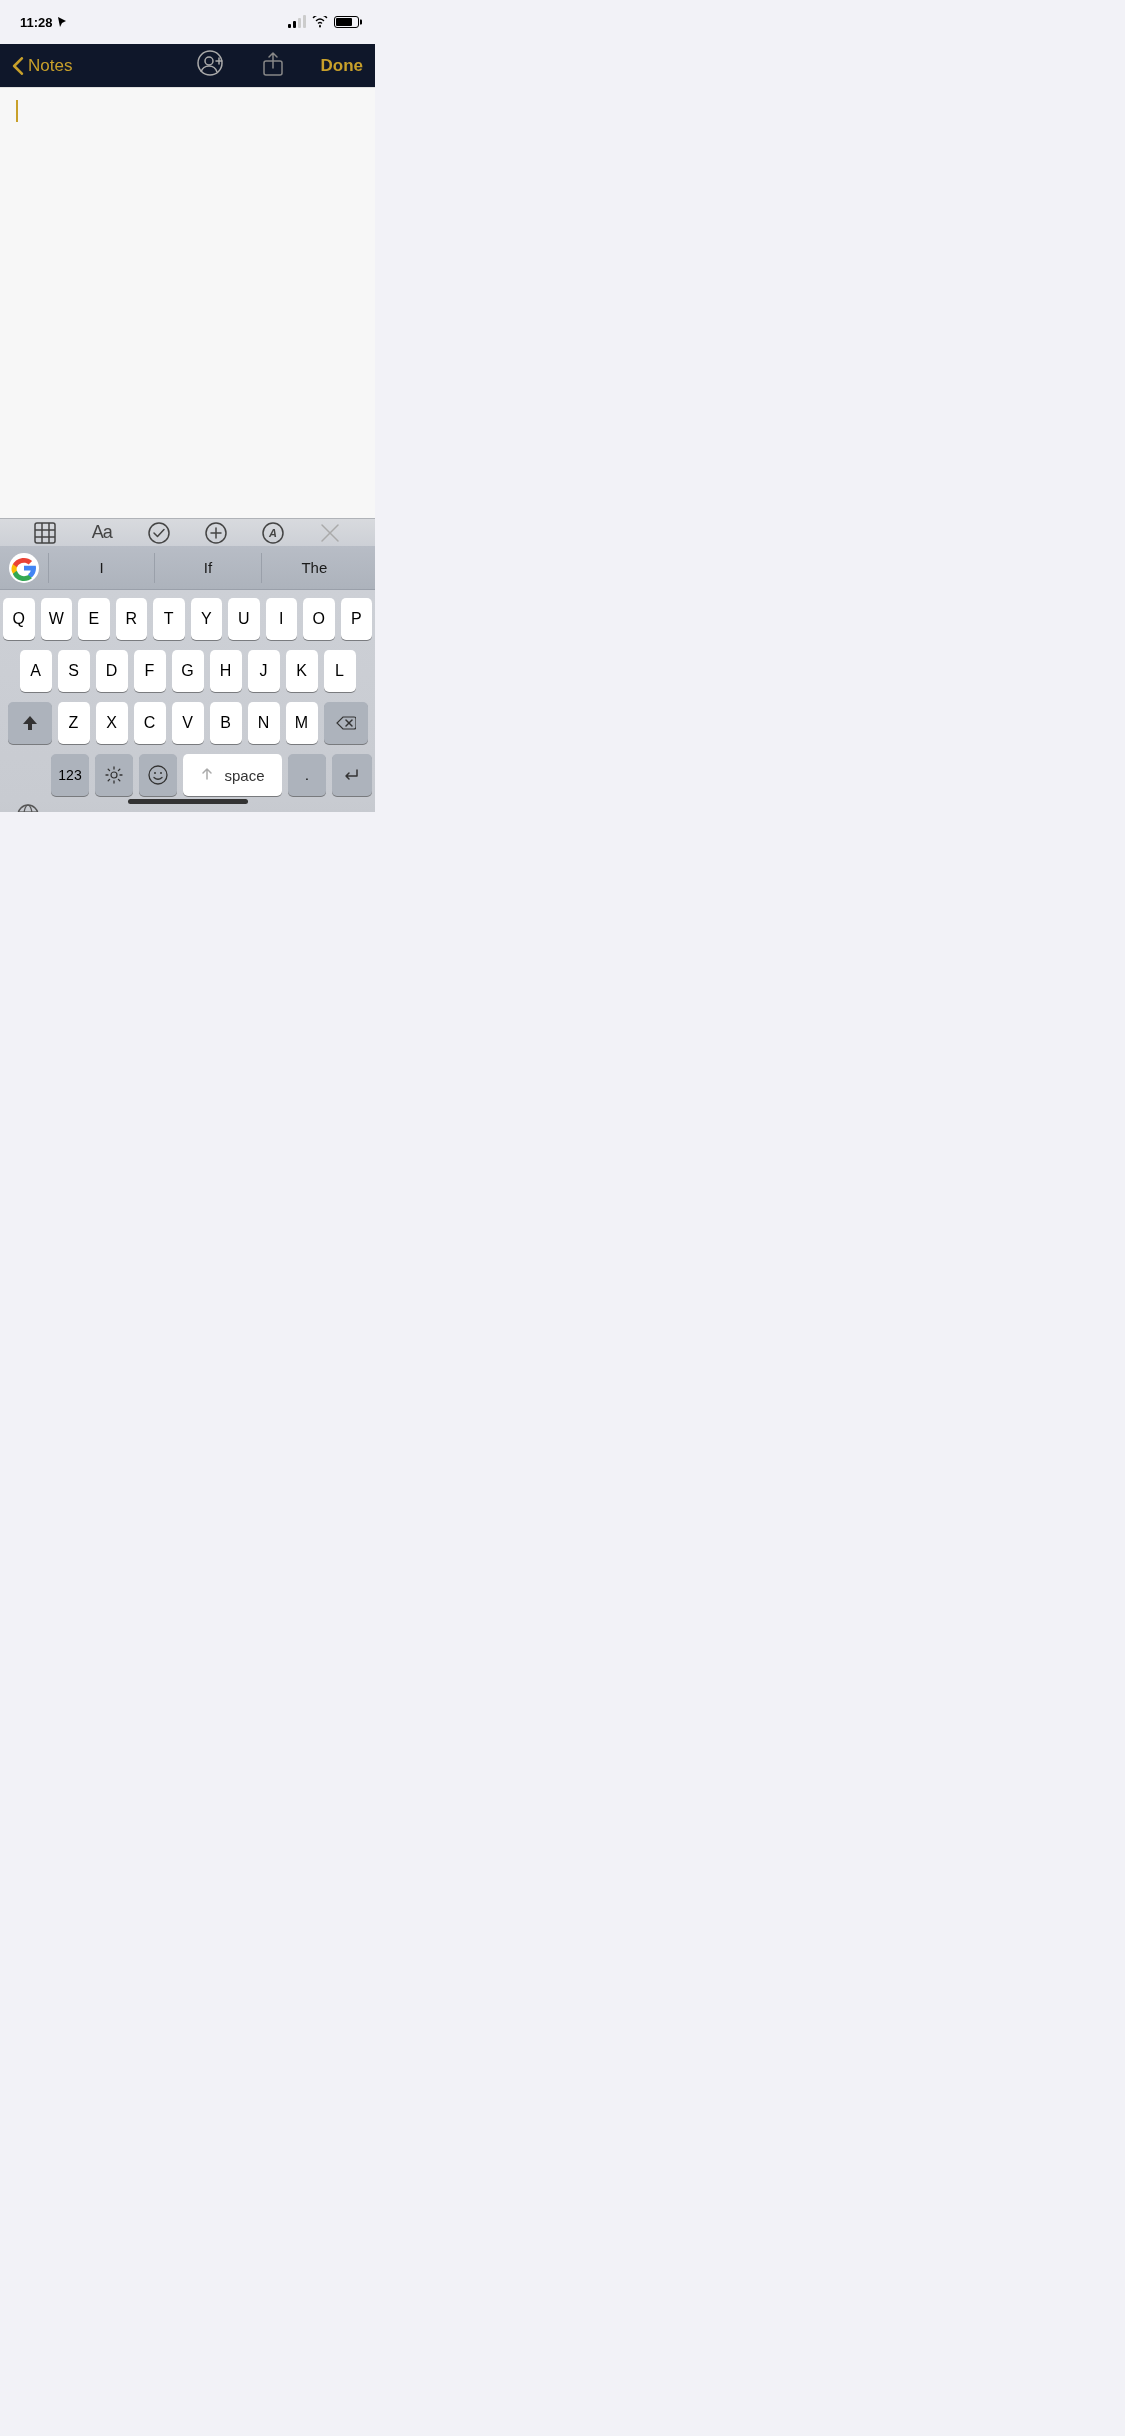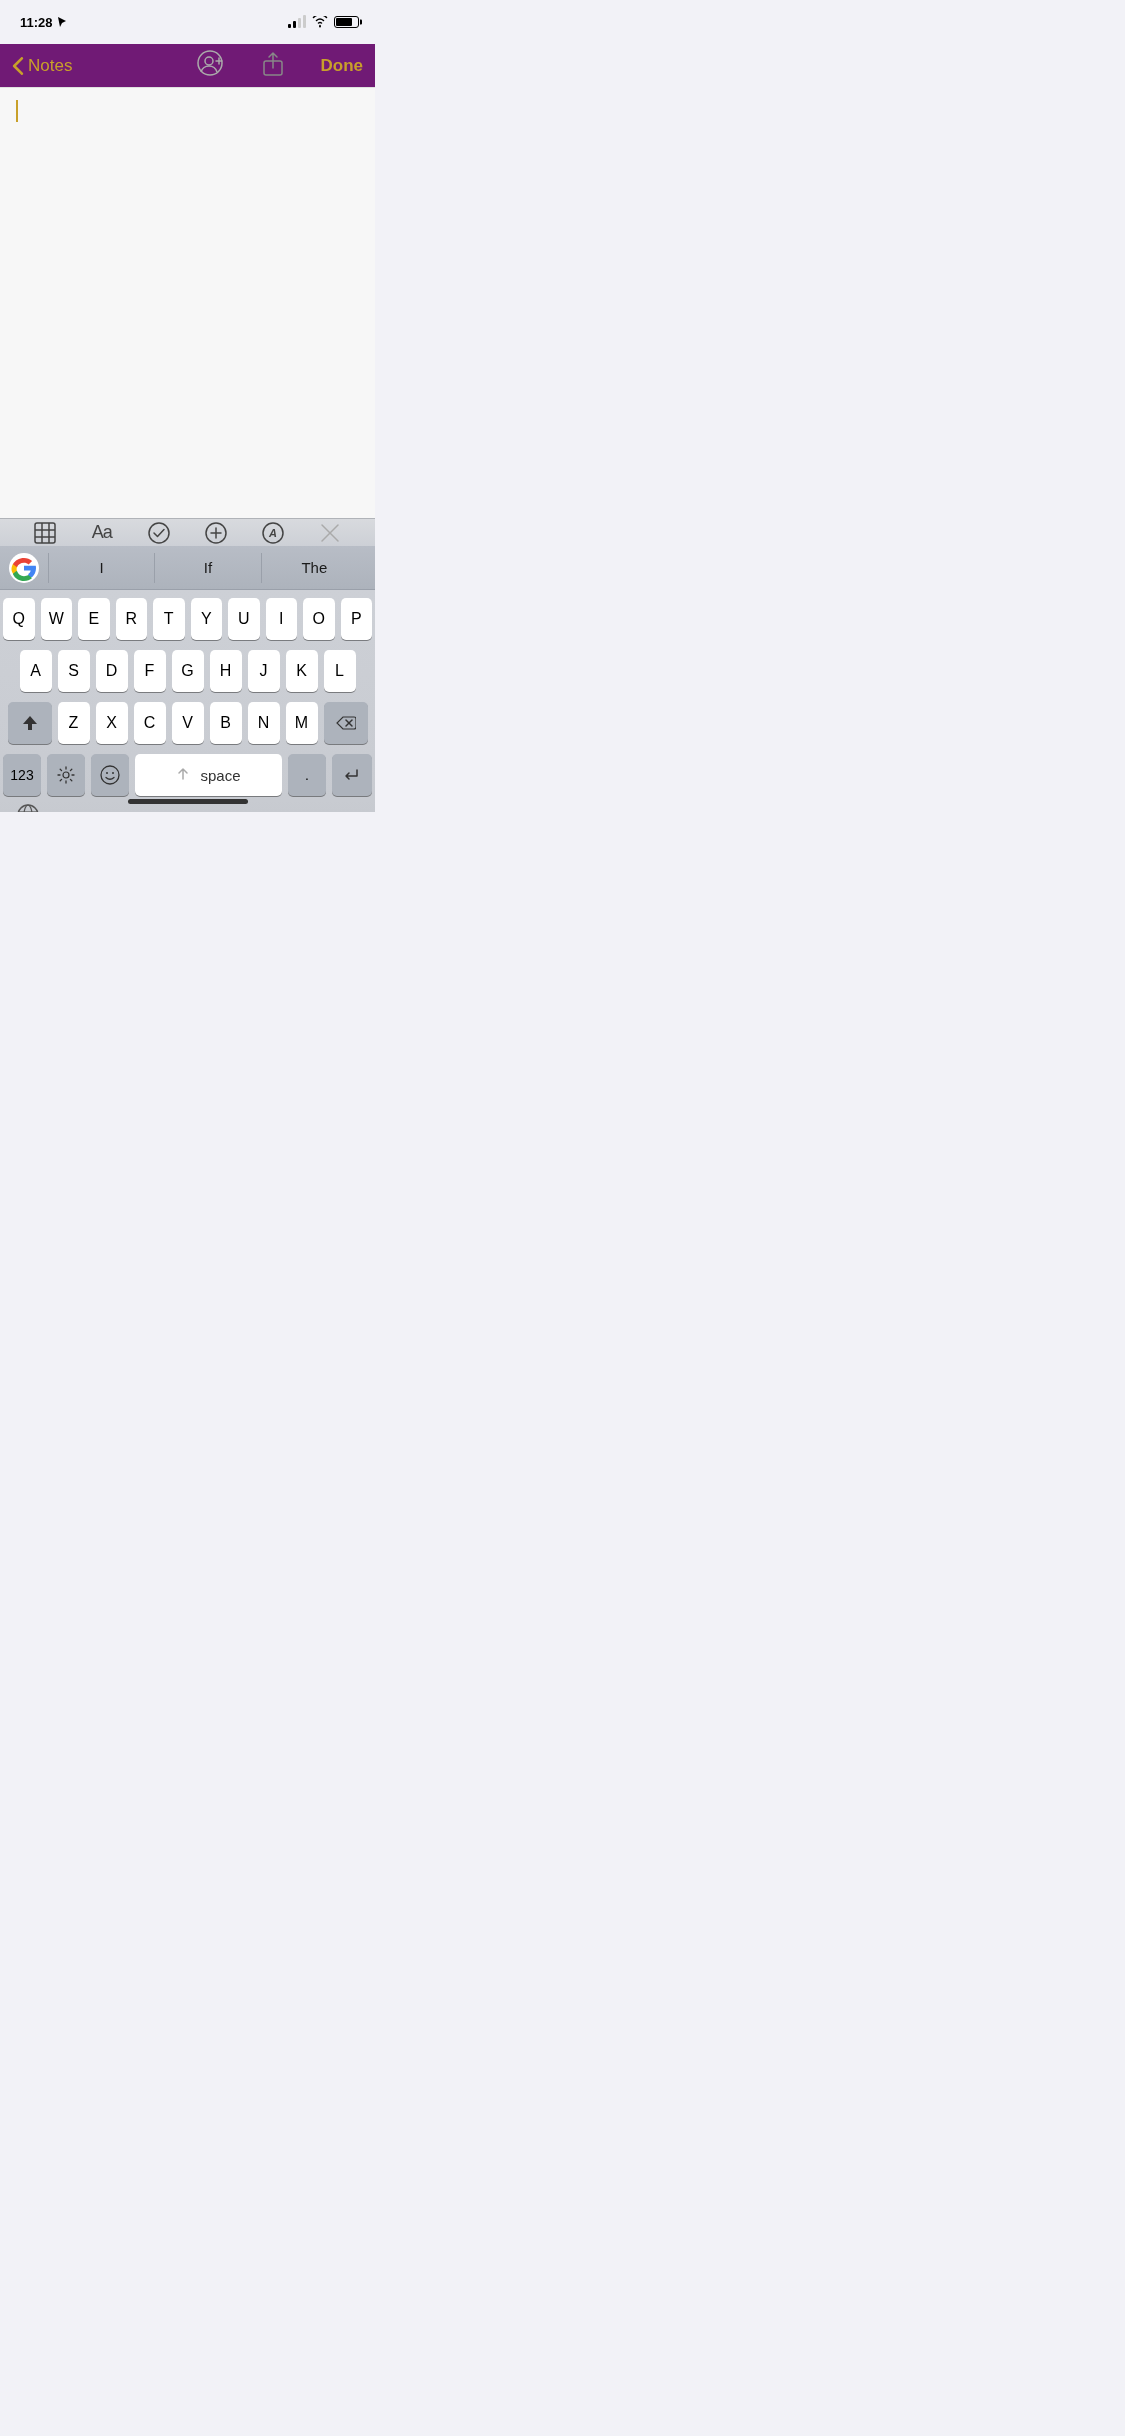--- a/index.html
+++ b/index.html
@@ -72,21 +72,21 @@
     .battery-fill {
       height: 100%;
       width: 75%;
       background: #000;
       border-radius: 1px;
     }
 
     
     .nav-bar {
       height: 44px;
-      background: #701a75;
+      background: #0f172a;
       display: flex;
       align-items: center;
       justify-content: space-between;
       padding: 0 12px;
       border-bottom: 1px solid #e0e0e0;
     }
     .nav-back {
       display: flex;
       align-items: center;
       gap: 4px;
@@ -241,20 +241,21 @@
       max-width: 44px;
     }
     .key.delete {
       min-width: 40px;
       max-width: 44px;
     }
     .key.numbers {
       min-width: 38px;
       max-width: 42px;
       font-size: 14px;
+      margin-left: 48px;
     }
     .key.settings {
       min-width: 38px;
       max-width: 42px;
     }
     .key.emoji {
       min-width: 38px;
       max-width: 42px;
     }
     .key.space {

